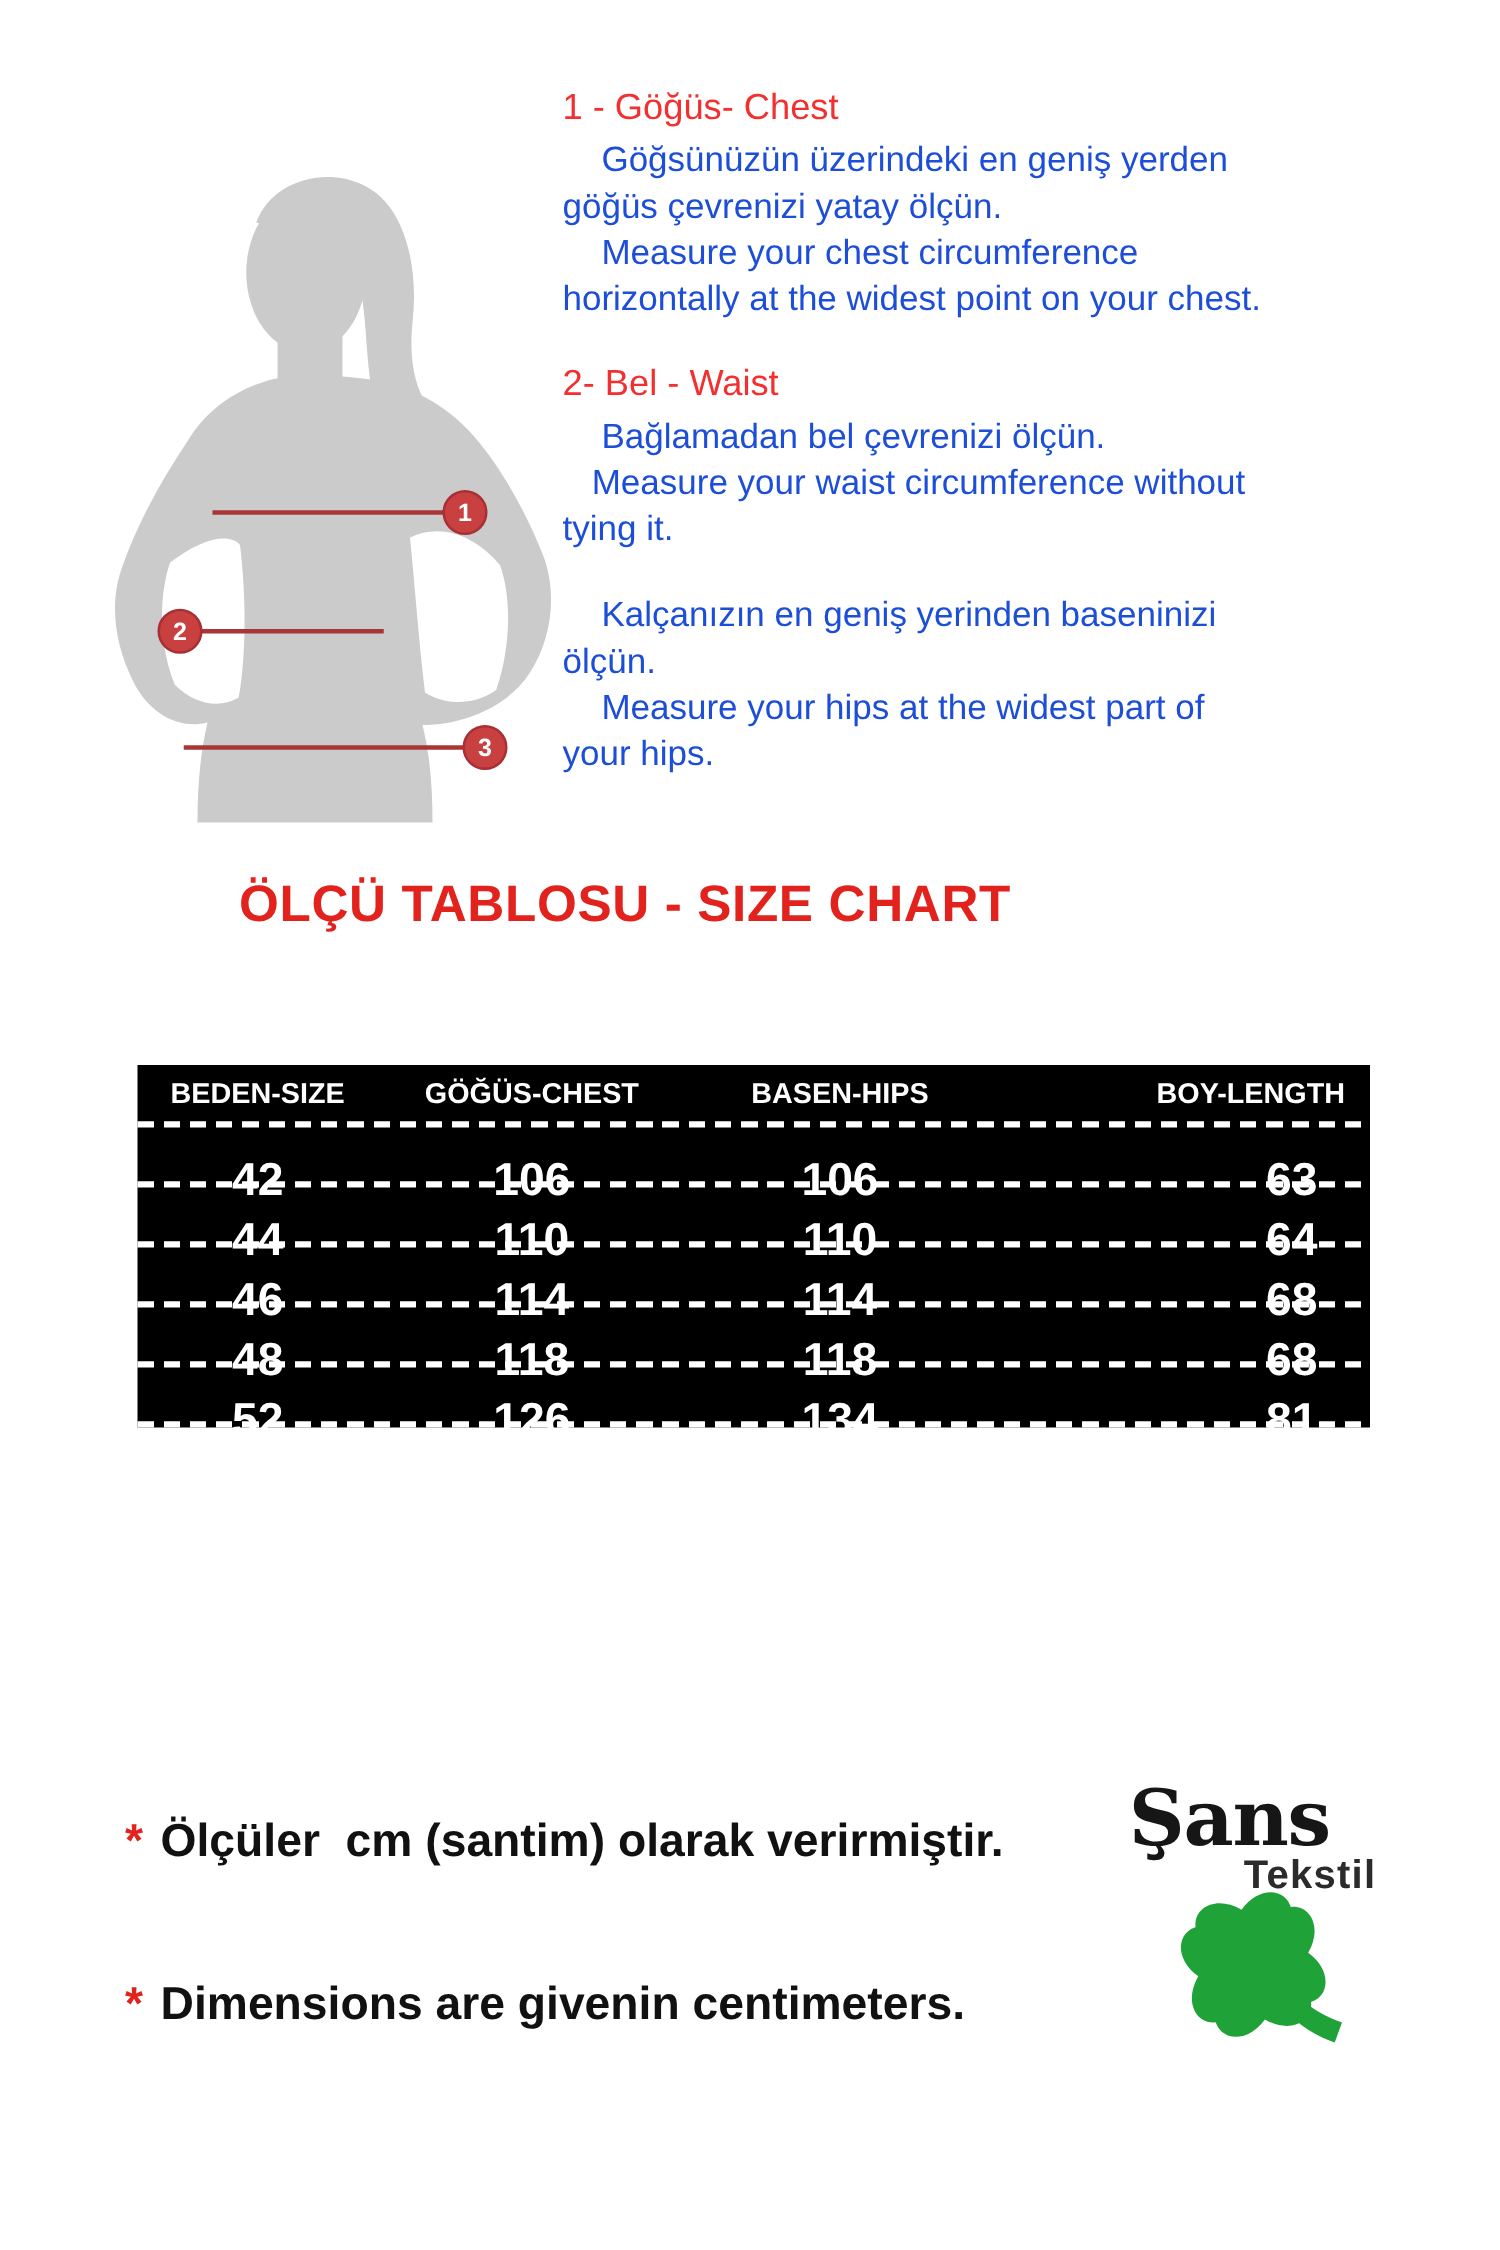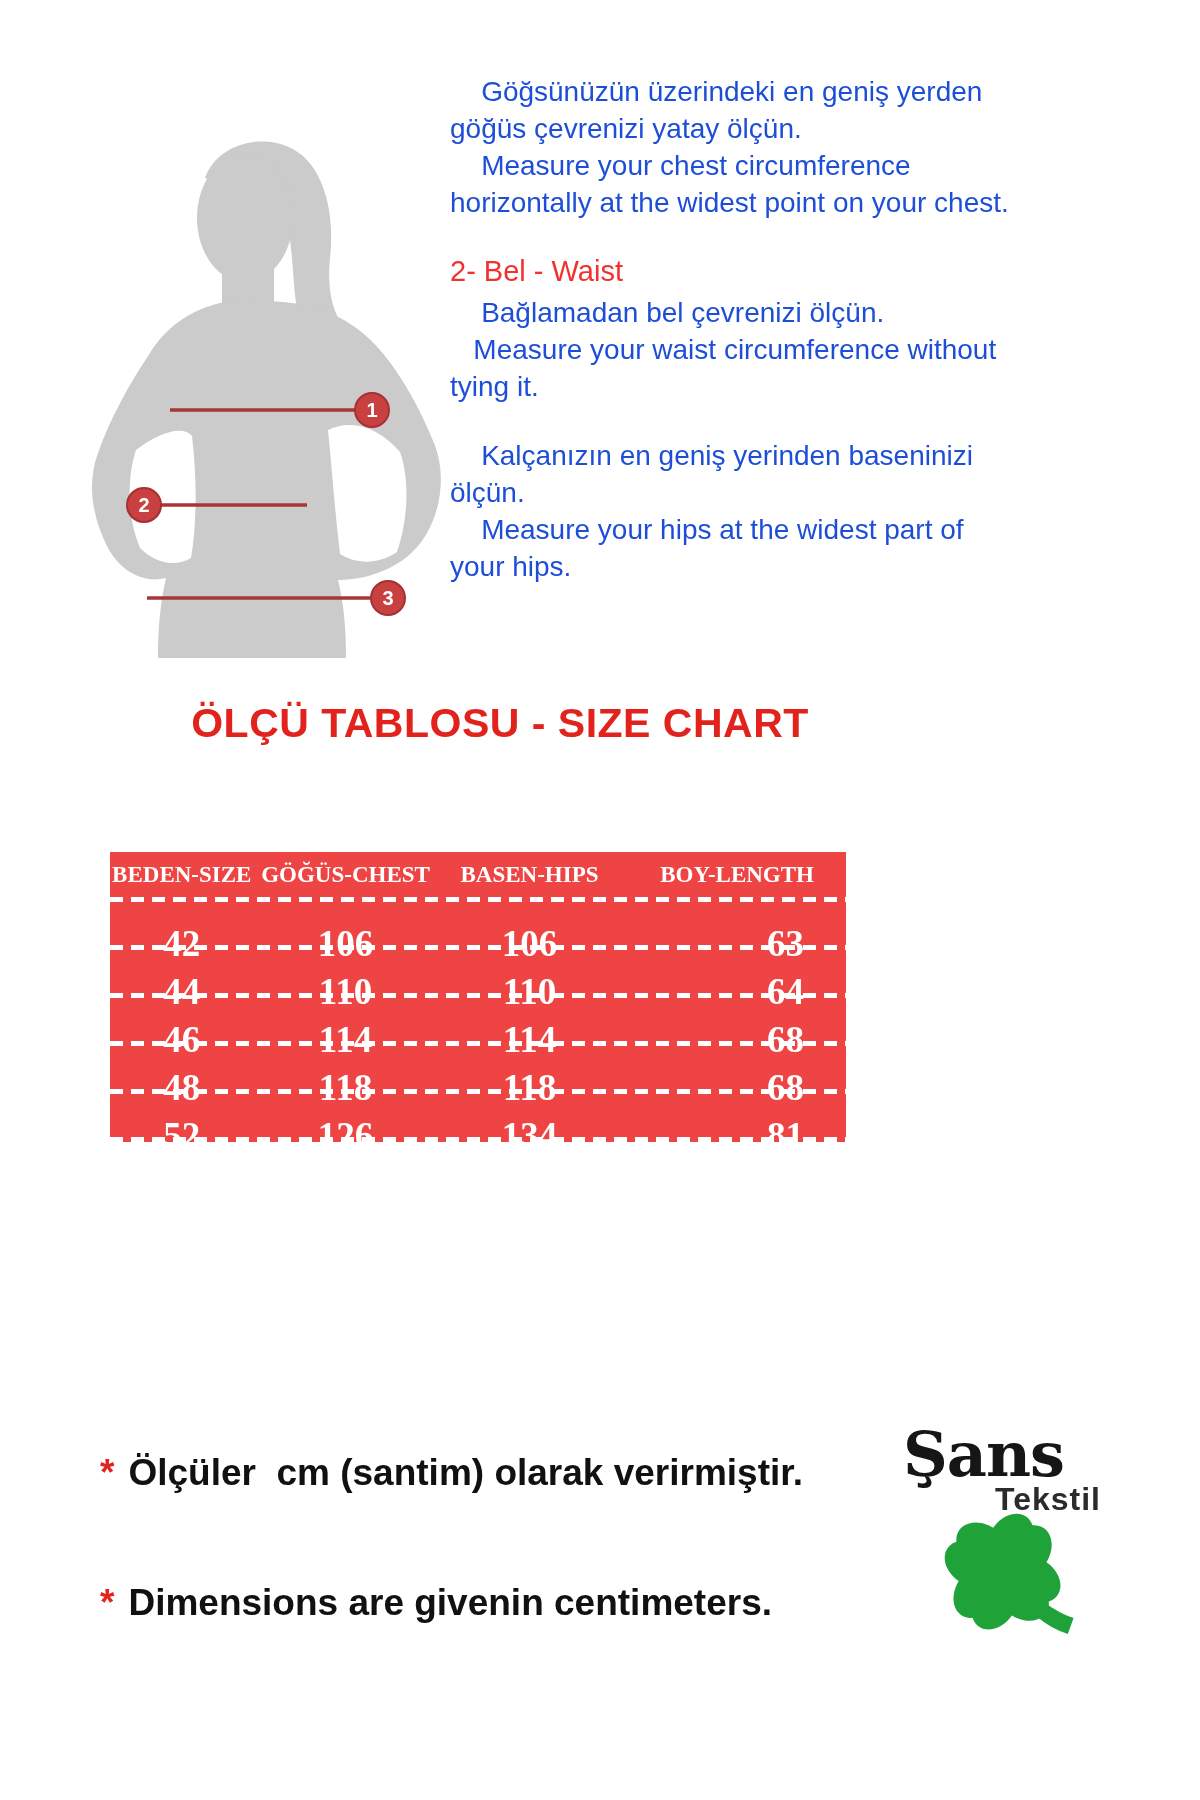--- a/index.html
+++ b/index.html
@@ -18,32 +18,32 @@
   .section-body{
     font-size:28px;line-height:37px;color:#1d4ed8;white-space:pre-wrap;margin-top:5px;
   }
   
   .chart-title{
     position:absolute;left:60px;top:700px;width:880px;text-align:center;
     font-size:41px;font-weight:700;color:#e2231d;letter-spacing:0.5px;
   }
   
   .size-table{
-    position:absolute;left:110px;top:852px;width:736px;background:#ef4444;font-family:Liberation Serif, serif;
+    position:absolute;left:110px;top:852px;width:986px;background:#000000;
   }
   .t-row{display:flex;align-items:center;height:43px;}
   .t-row.t-head{height:45px;}
   .sep{height:5px;background:repeating-linear-gradient(90deg,#ffffff 0 13px,rgba(0,0,0,0) 13px 21px);}
   .t-cell{color:#ffffff;text-align:center;}
   .t-head .t-cell{font-size:23px;font-weight:700;letter-spacing:0px;}
   .t-body-row .t-cell{font-size:37px;font-weight:700;margin-top:40px;}
   .c0{width:19.5%;}
   .c1{width:25%;}
   .c2{width:25%;}
-  .c3{width:30.5%;text-align:right;box-sizing:border-box;padding-right:32px;}
+  .c3{width:30.5%;text-align:right;box-sizing:border-box;padding-right:20px;}
   .t-body-row .c3{padding-right:42px;}
   
   .note{
     position:absolute;left:100px;font-size:37px;font-weight:700;color:#111111;
     white-space:pre-wrap;
   }
   .note .star{color:#e2231d;margin-right:14px;}
   .note1{top:1452px;}
   .note2{top:1582px;}
   
@@ -86,20 +86,21 @@
       <text x="74" y="394" font-size="20" font-weight="bold" fill="#ffffff" text-anchor="middle">2</text>
 
       <line x1="77" y1="480" x2="318" y2="480" stroke="#a93636" stroke-width="3.5"></line>
       <circle cx="318" cy="480" r="17" fill="#c94040" stroke="#a82f33" stroke-width="2"></circle>
       <text x="318" y="487" font-size="20" font-weight="bold" fill="#ffffff" text-anchor="middle">3</text>
     </svg>
   </div>
 
   <div class="instructions">
     <div class="section">
+      <div class="section-heading">1 - Göğüs- Chest</div>
       <div class="section-body">    Göğsünüzün üzerindeki en geniş yerden
 göğüs çevrenizi yatay ölçün.
     Measure your chest circumference
 horizontally at the widest point on your chest.</div>
     </div>
     <div class="section">
       <div class="section-heading">2- Bel - Waist</div>
       <div class="section-body">    Bağlamadan bel çevrenizi ölçün.
    Measure your waist circumference without
 tying it.</div>

